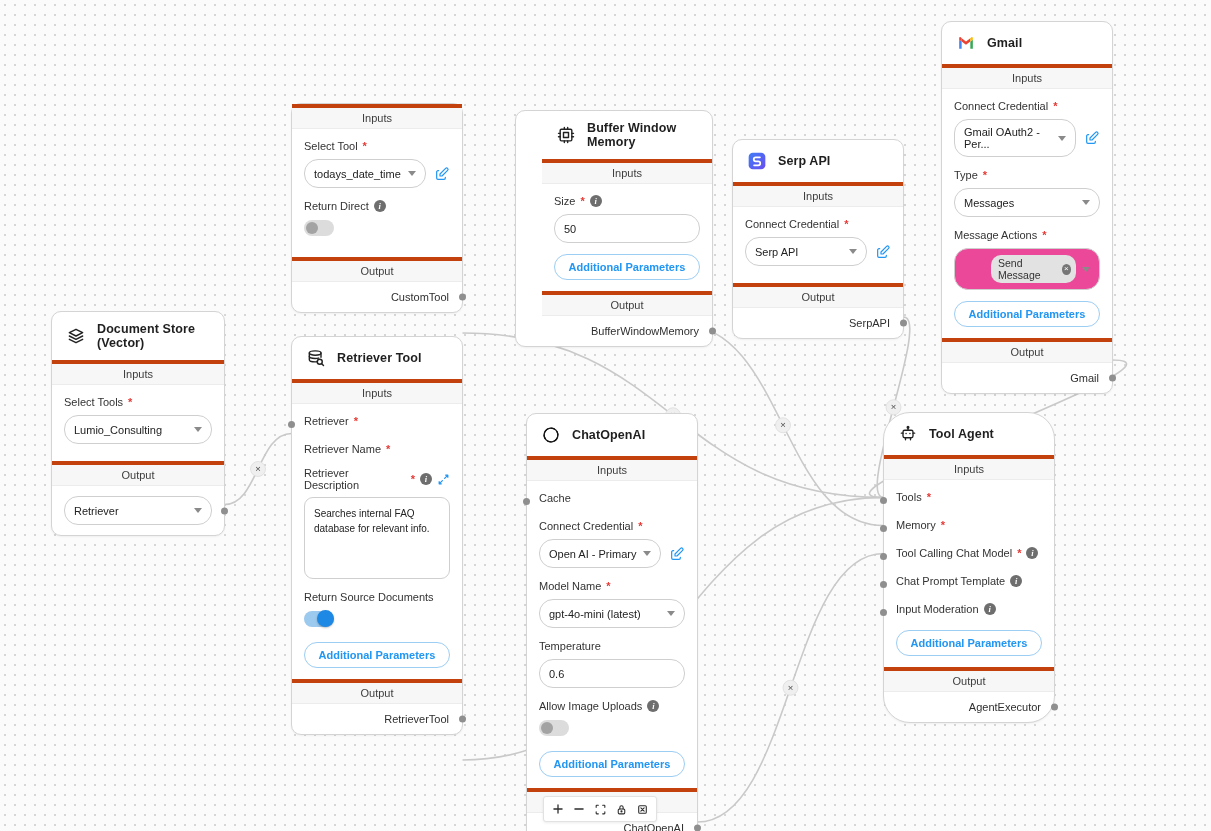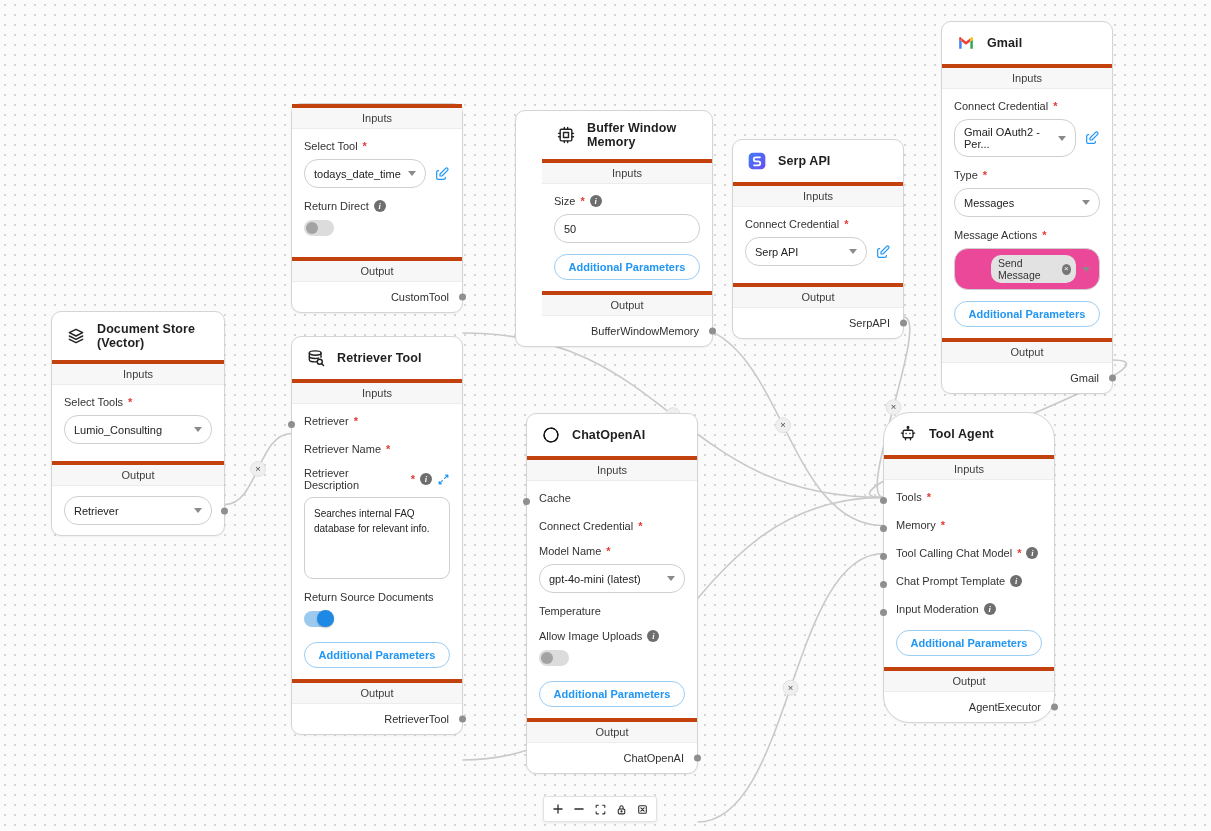--- a/index.html
+++ b/index.html
@@ -382,34 +382,49 @@
         <span class="handle in" style="left:-16px;"></span>
         <div class="param-label">
             <span>Cache</span>
           </div>
       </div>
       <div class="param">
         <div class="param-label">
             <span>Connect Credential</span>
             <span class="req">*</span>
           </div>
+        <div class="row-with-edit">
+          <div class="select">
+              <span>Open AI - Primary</span>
+              <span class="caret"></span>
+            </div>
+          <span>
+              <svg class="icn" width="16" height="16" viewBox="0 0 24 24" fill="none" stroke="#2196f3" stroke-width="1.8" stroke-linecap="round" stroke-linejoin="round">
+                <path d="M7 7h-1a2 2 0 0 0 -2 2v9a2 2 0 0 0 2 2h9a2 2 0 0 0 2 -2v-1"></path>
+                <path d="M20.4 6.6a2.1 2.1 0 0 0 -3 -3l-8.4 8.4v3h3z"></path>
+              </svg>
+            </span>
+        </div>
       </div>
       <div class="param">
         <div class="param-label">
             <span>Model Name</span>
             <span class="req">*</span>
           </div>
         <div class="select">
             <span>gpt-4o-mini (latest)</span>
             <span class="caret"></span>
           </div>
       </div>
       <div class="param">
         <div class="param-label">
             <span>Temperature</span>
+          </div>
+        <div class="textinput">
+            <span>0.6</span>
           </div>
       </div>
       <div class="param">
         <div class="param-label">
             <span>Allow Image Uploads</span>
             <span class="info-icon">i</span>
           </div>
         <span class="switch"><span class="knob"></span></span>
       </div>
       <button class="btn-add-params">Additional Parameters</button>

